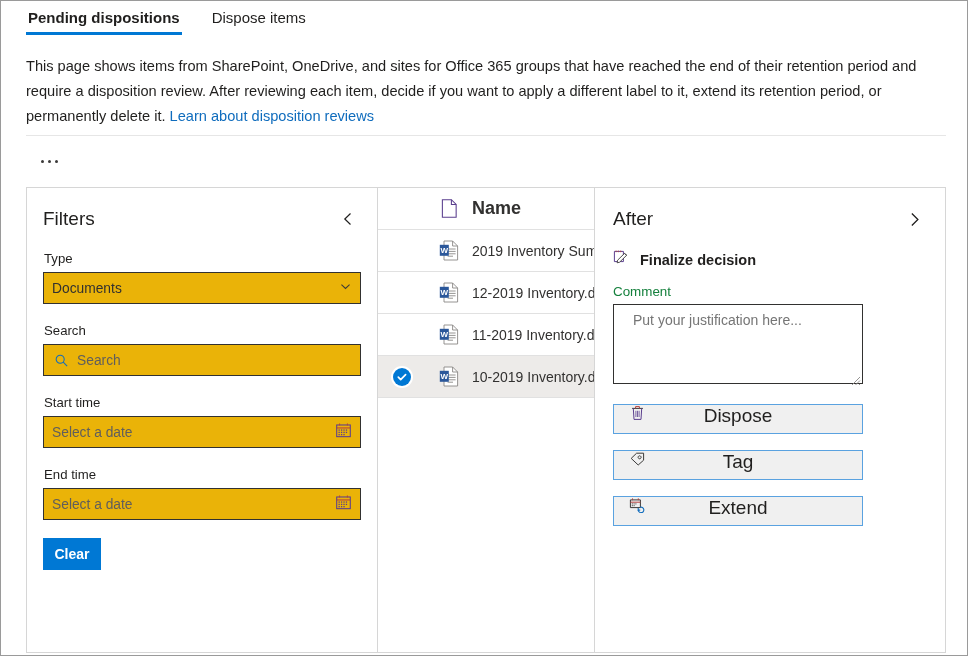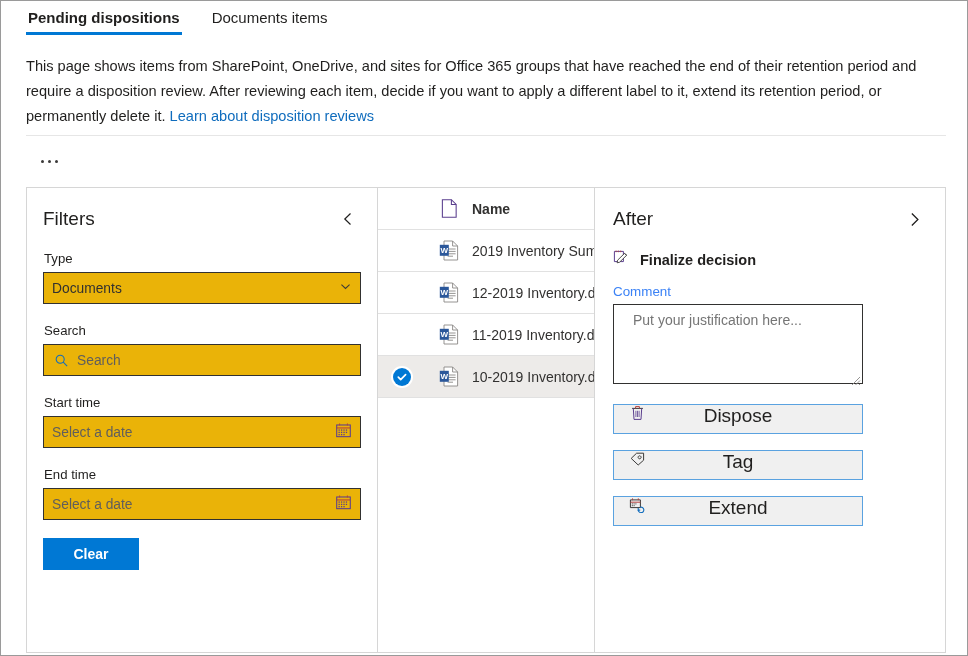--- a/index.html
+++ b/index.html
@@ -142,21 +142,21 @@
     color: #323130;
     cursor: pointer;
     position: relative;
   }
   .ms-input .val { flex: 1; color: #323130; }
   .ms-input .ph { flex: 1; color: #605e5c; }
   .ms-input.with-left-icon { padding-left: 6px; }
   .ms-input .left-icon { margin: 0 8px 0 4px; display: flex; }
   .clear-btn {
     margin-top: 4px;
-    width: 96px; height: 32px;
+    width: 58px; height: 32px;
     background: #0078d4;
     color: #fff;
     border: none;
     font-size: 14px;
     font-weight: bold;
     font-family: "Liberation Sans", sans-serif;
     cursor: pointer;
     display: flex; align-items: center; justify-content: center;
   }
 
@@ -167,21 +167,21 @@
     border-right: 1px solid #d6d6d6;
     background: #fff;
     overflow: hidden;
     position: relative;
   }
   .list-header {
     display: flex;
     align-items: center;
     height: 42px;
     border-bottom: 1px solid #e1e1e1;
-    font-size: 14px;
+    font-size: 18px;
     font-weight: bold;
     color: #323130;
     padding-left: 0;
   }
   .col-check { width: 48px; flex: 0 0 48px; display: flex; align-items: center; justify-content: center; }
   .col-icon  { width: 46px; flex: 0 0 46px; display: flex; align-items: center; justify-content: center; }
   .col-name  { flex: 1; white-space: nowrap; overflow: hidden; }
   .list-row {
     display: flex;
     align-items: center;
@@ -214,21 +214,21 @@
     display: flex;
     align-items: center;
     gap: 11px;
     font-size: 14.5px;
     font-weight: bold;
     color: #201f1e;
     margin: 4px 0 14px 0;
   }
   .comment-label {
     font-size: 13.4px;
-    color: #3b82f6;
+    color: #15803d;
     margin-bottom: 5px;
   }
   .comment-box {
     width: 250px;
     height: 80px;
     border: 1px solid #323130;
     background: #fff;
     font-family: "Liberation Sans", sans-serif;
     font-size: 14px;
     color: #605e5c;
@@ -273,21 +273,21 @@
 </head>
 <body>
 
 <div class="page">
 
   <div class="tabs">
     <div class="tab active">
       <span>Pending dispositions</span>
     </div>
     <div class="tab">
-      <span>Documents items</span>
+      <span>Dispose items</span>
     </div>
   </div>
 
   <div class="desc"><span>This page shows items from SharePoint, OneDrive, and sites for Office 365 groups that have reached the end of their retention period and require a disposition review. After reviewing each item, decide if you want to apply a different label to it, extend its retention period, or permanently delete it. </span><a href="#">Learn about disposition reviews</a></div>
 
   <div class="divider"></div>
 
   <div class="overflow-btn" title="More">
     <span class="dot"></span>
     <span class="dot"></span>

